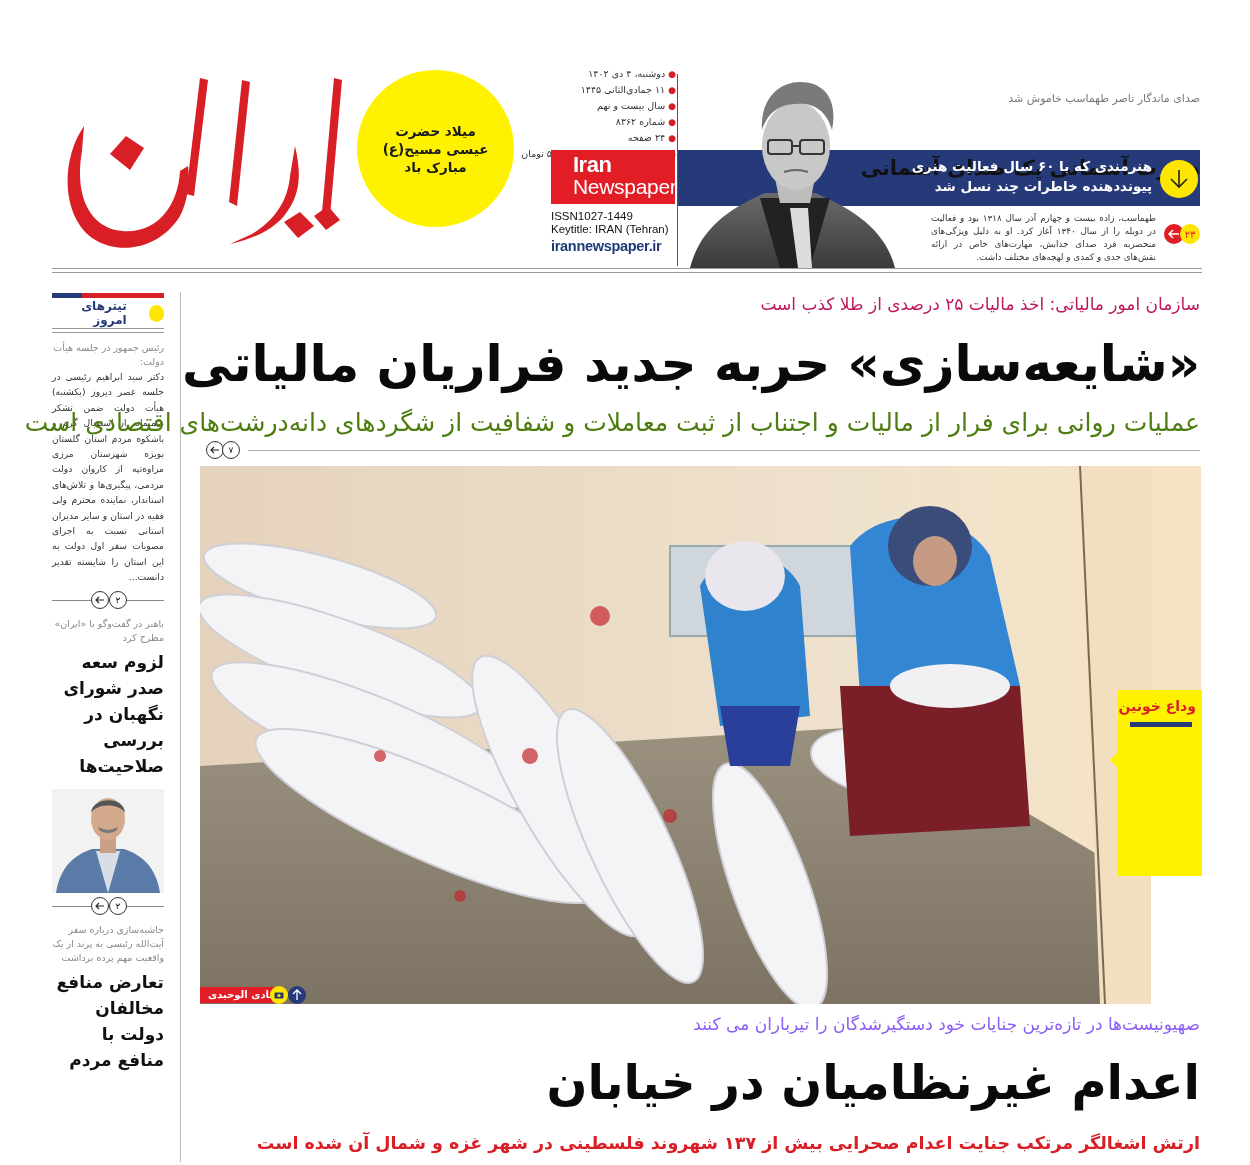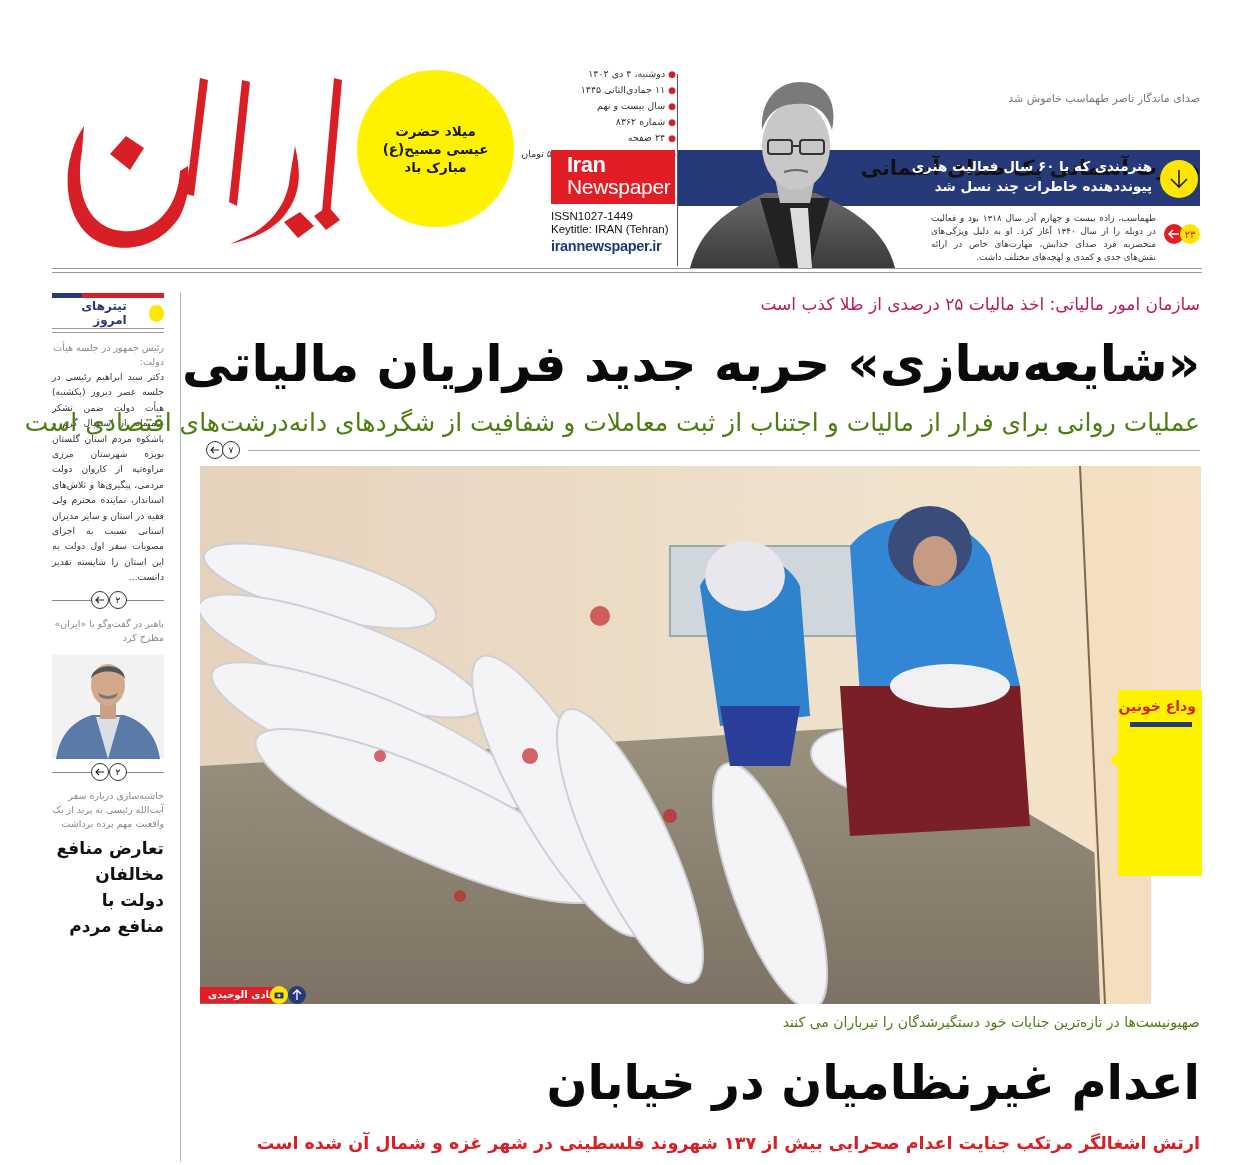--- a/index.html
+++ b/index.html
@@ -18,21 +18,21 @@
     text-align: right;
   }
   .holiday span { display: block; font-size: 13.5px; font-weight: bold; line-height: 18px; color: #1a1a1a; }
 
   .issue-info { left: 548px; top: 66px; width: 128px; }
   .issue-info .row { font-size: 9.5px; color: #333; line-height: 16px; text-align: right; white-space: nowrap; }
   .issue-info .dot { color: #d81f26; font-size: 9px; margin-left: 3px; }
 
   .brand-box {
     left: 551px; top: 150px; width: 124px; height: 54px; background: #e21d26;
-    color: #fff; direction: ltr; text-align: left; padding: 4px 16px; font-family: "Liberation Sans", sans-serif;
+    color: #fff; direction: ltr; text-align: left; padding: 4px 22px; font-family: "Liberation Sans", sans-serif;
   }
   .brand-box .l1 { font-size: 22px; font-weight: bold; line-height: 22px; letter-spacing: -0.5px; }
   .brand-box .l2 { font-size: 21px; line-height: 22px; letter-spacing: -0.3px; }
   .issn { left: 551px; top: 210px; width: 125px; direction: ltr; text-align: left; font-family: "Liberation Sans", sans-serif; }
   .issn .a { font-size: 11.5px; line-height: 13px; color: #111; }
   .issn .b { font-size: 11.5px; line-height: 13px; color: #111; }
   .issn .c { font-size: 14.5px; font-weight: bold; color: #1e3a78; line-height: 20px; letter-spacing: -0.3px; }
 
   .vsep { background: #555; width: 1px; }
 
@@ -88,21 +88,21 @@
   .credit .cam { position: absolute; left: 70px; top: 0; width: 18px; height: 18px; border-radius: 50%; background: #ffe600; display: flex; align-items: center; justify-content: center; }
   .credit .up2 { position: absolute; left: 88px; top: 0; width: 18px; height: 18px; border-radius: 50%; background: #263a7a; display: flex; align-items: center; justify-content: center; }
 
   .sidebox { left: 1118px; top: 690px; width: 84px; height: 186px; background: #fff200; padding: 8px 6px; text-align: right; }
   .sidebox::after { content: ""; position: absolute; left: -8px; top: 62px; border-top: 8px solid transparent; border-bottom: 8px solid transparent; border-right: 8px solid #fff200; }
   .sidebox .t { font-size: 14px; font-weight: bold; color: #d81f26; white-space: nowrap; }
   .sidebox .bar { height: 5px; background: #263a7a; margin: 8px 4px 8px 6px; }
   .sidebox .b { font-size: 9.2px; font-weight: bold; line-height: 15px; color: #111; }
 
   
-  .b-kicker { right: 50px; top: 1014px; font-size: 14px; color: #4d7c0f; white-space: nowrap; letter-spacing: -0.3px; }
+  .b-kicker { right: 50px; top: 1014px; font-size: 17px; color: #8b5cf6; white-space: nowrap; letter-spacing: -0.3px; }
   .b-title { right: 50px; top: 1050px; font-size: 48px; font-weight: 900; color: #0a0a0a; white-space: nowrap; letter-spacing: -1.5px; line-height: 64px; }
   .b-sub { right: 50px; top: 1133px; font-size: 17.5px; font-weight: bold; color: #d81f26; white-space: nowrap; letter-spacing: -0.5px; }
 </style>
 </head>
 <body>
 
 <div class="abs logo" aria-label="ایران">
   <svg viewBox="0 0 300 200">
     <g fill="#d81f26">
 
@@ -222,20 +222,21 @@
   <div class="lc-ref" style="direction:ltr;">
     <div class="circ">
       <svg width="10" height="10" viewBox="0 0 10 10">
           <path d="M9 5 L1 5 M4 2 L1 5 L4 8" stroke="#222" stroke-width="1.1" fill="none"></path>
         </svg>
     </div>
     <div class="circ">۲</div>
   </div>
 
   <div class="lc-kicker">باهنر در گفت‌وگو با «ایران» مطرح کرد</div>
+  <div class="lc-title">لزوم سعه صدر شورای نگهبان در بررسی صلاحیت‌ها</div>
   <div class="lc-photo">
     <svg viewBox="0 0 112 104" width="112" height="104">
       <rect width="112" height="104" fill="#f2f2f2"></rect>
       <path d="M4 104 C8 78 22 66 40 60 L72 60 C90 66 104 78 108 104 Z" fill="#5a7aa8"></path>
       <path d="M44 62 L56 104 L68 62 Z" fill="#d8dde6"></path>
       <rect x="48" y="44" width="16" height="20" fill="#c9a086"></rect>
       <ellipse cx="56" cy="30" rx="17" ry="21" fill="#d3a98c"></ellipse>
       <path d="M39 24 C40 8 72 6 73 24 C68 14 44 14 39 24 Z" fill="#555"></path>
       <path d="M46 38 Q56 44 66 38 L64 42 Q56 46 48 42 Z" fill="#777"></path>
     </svg>

